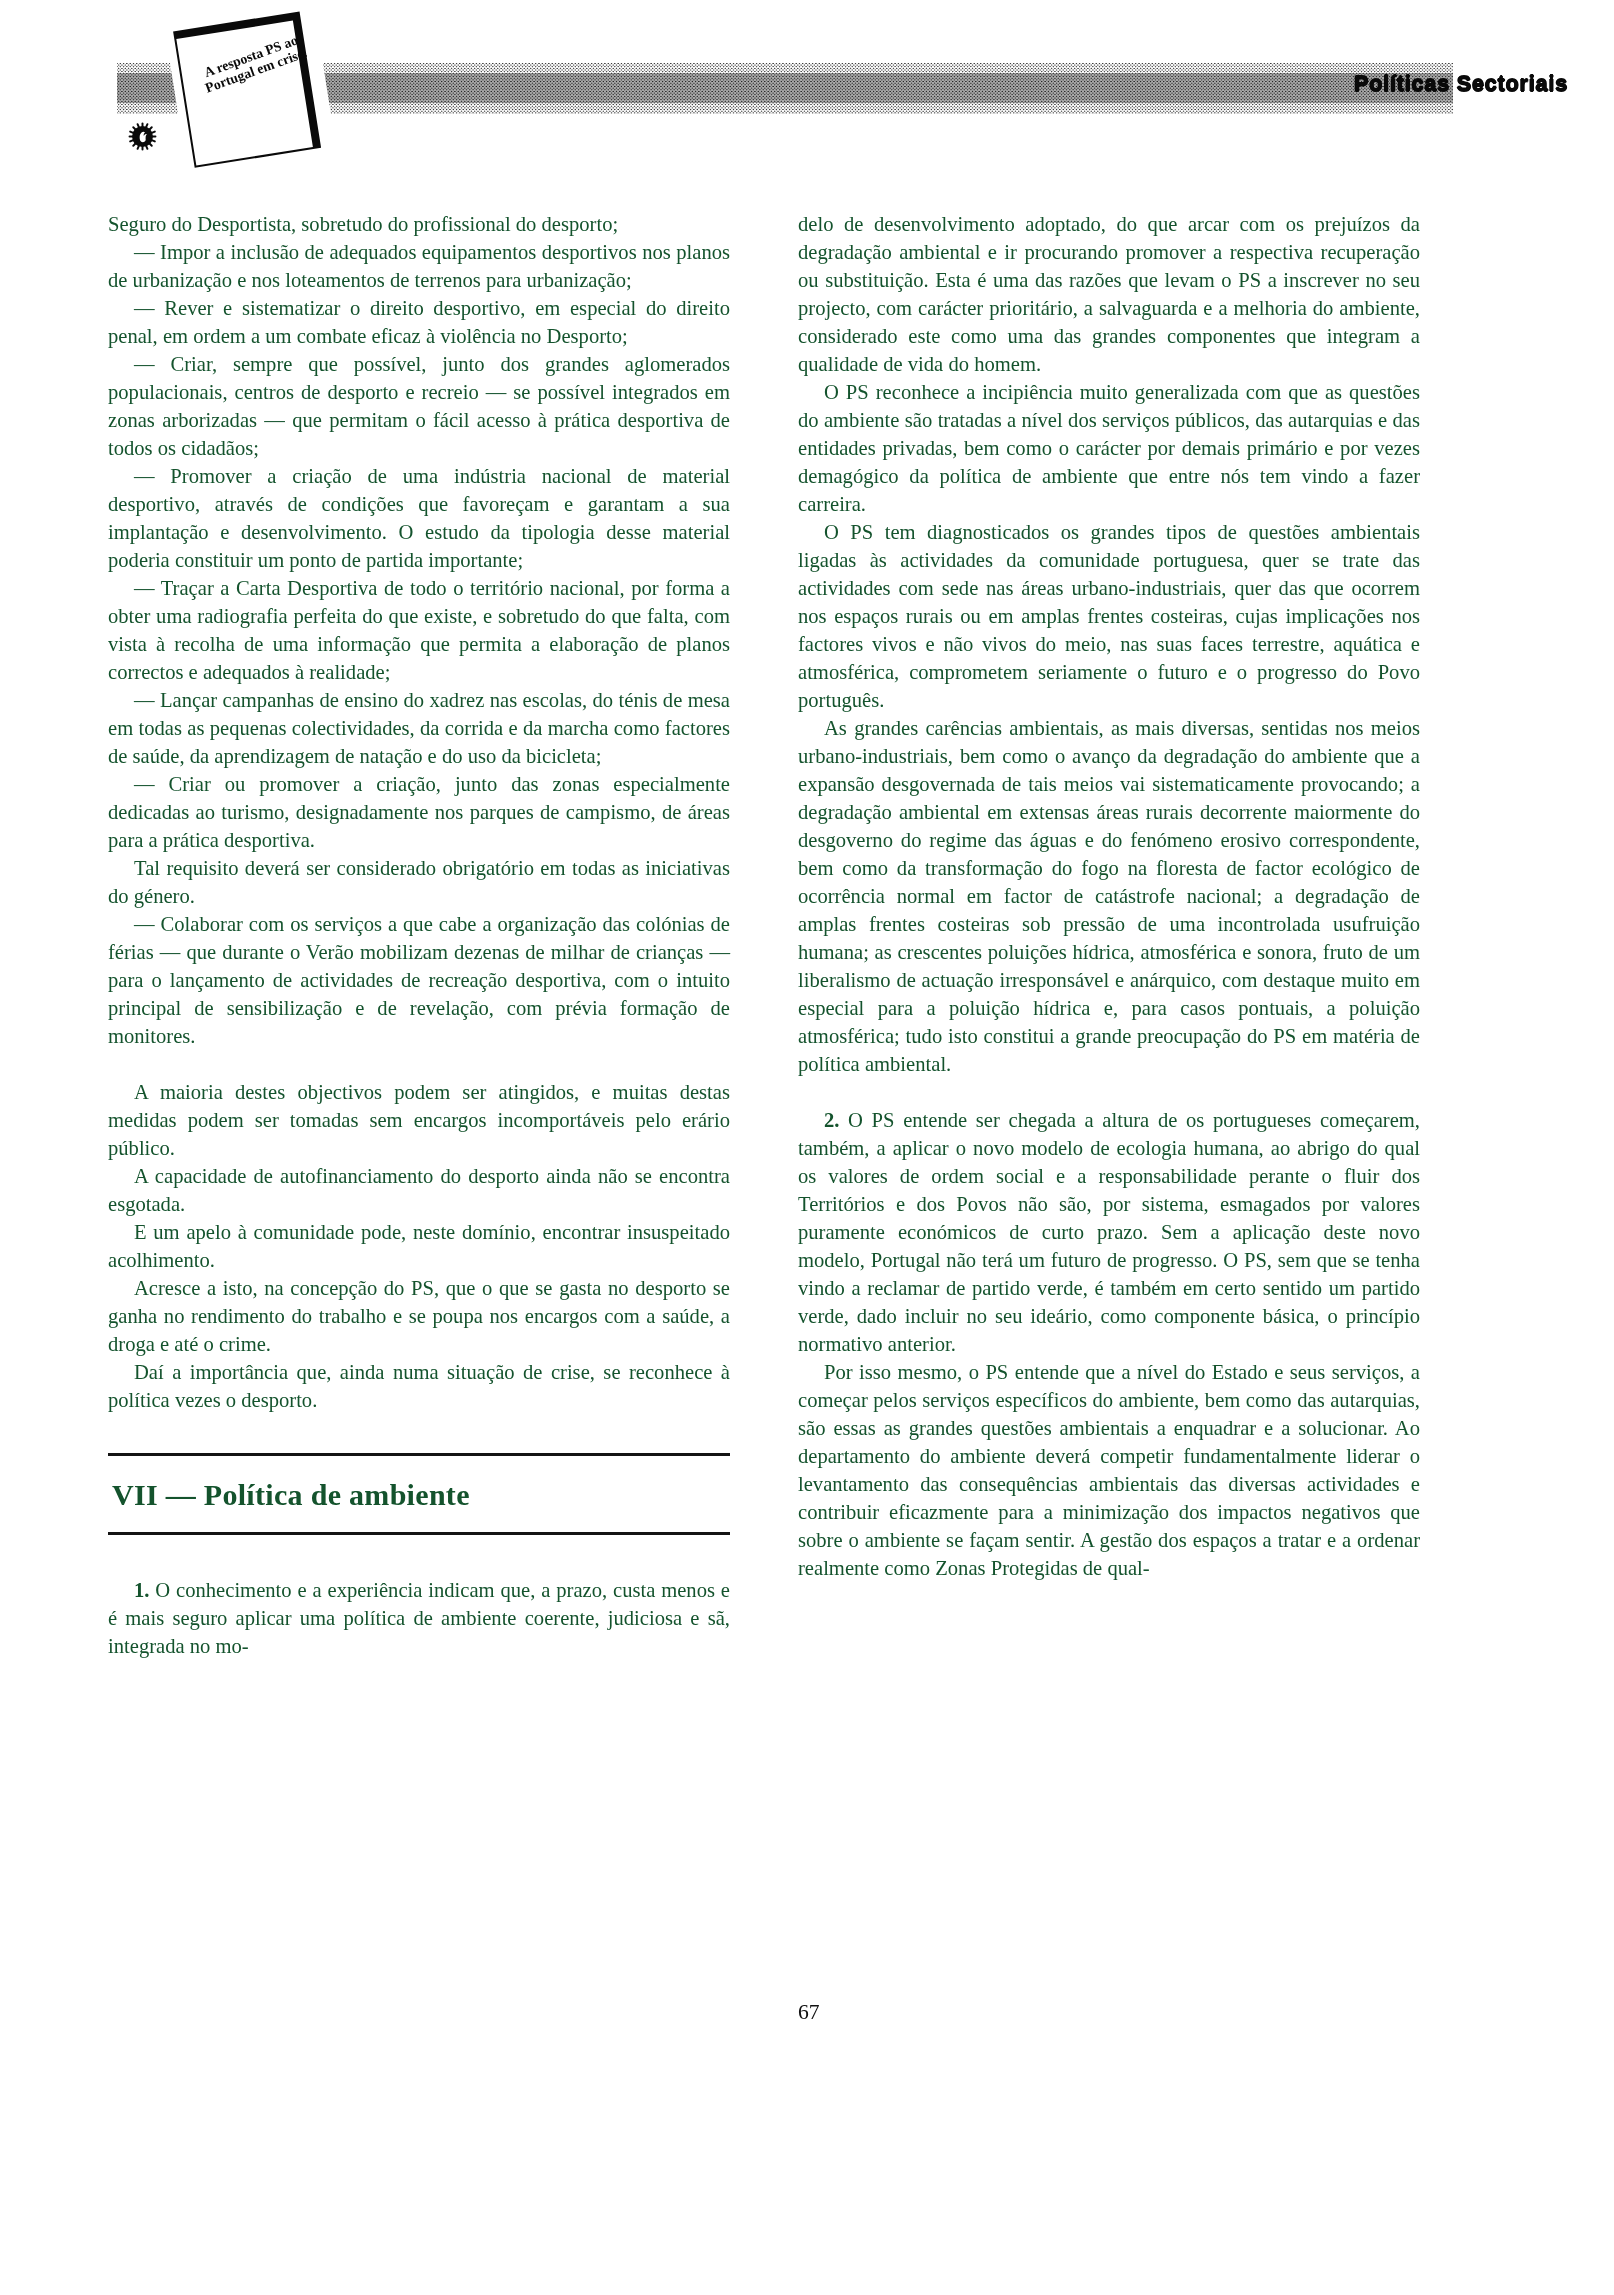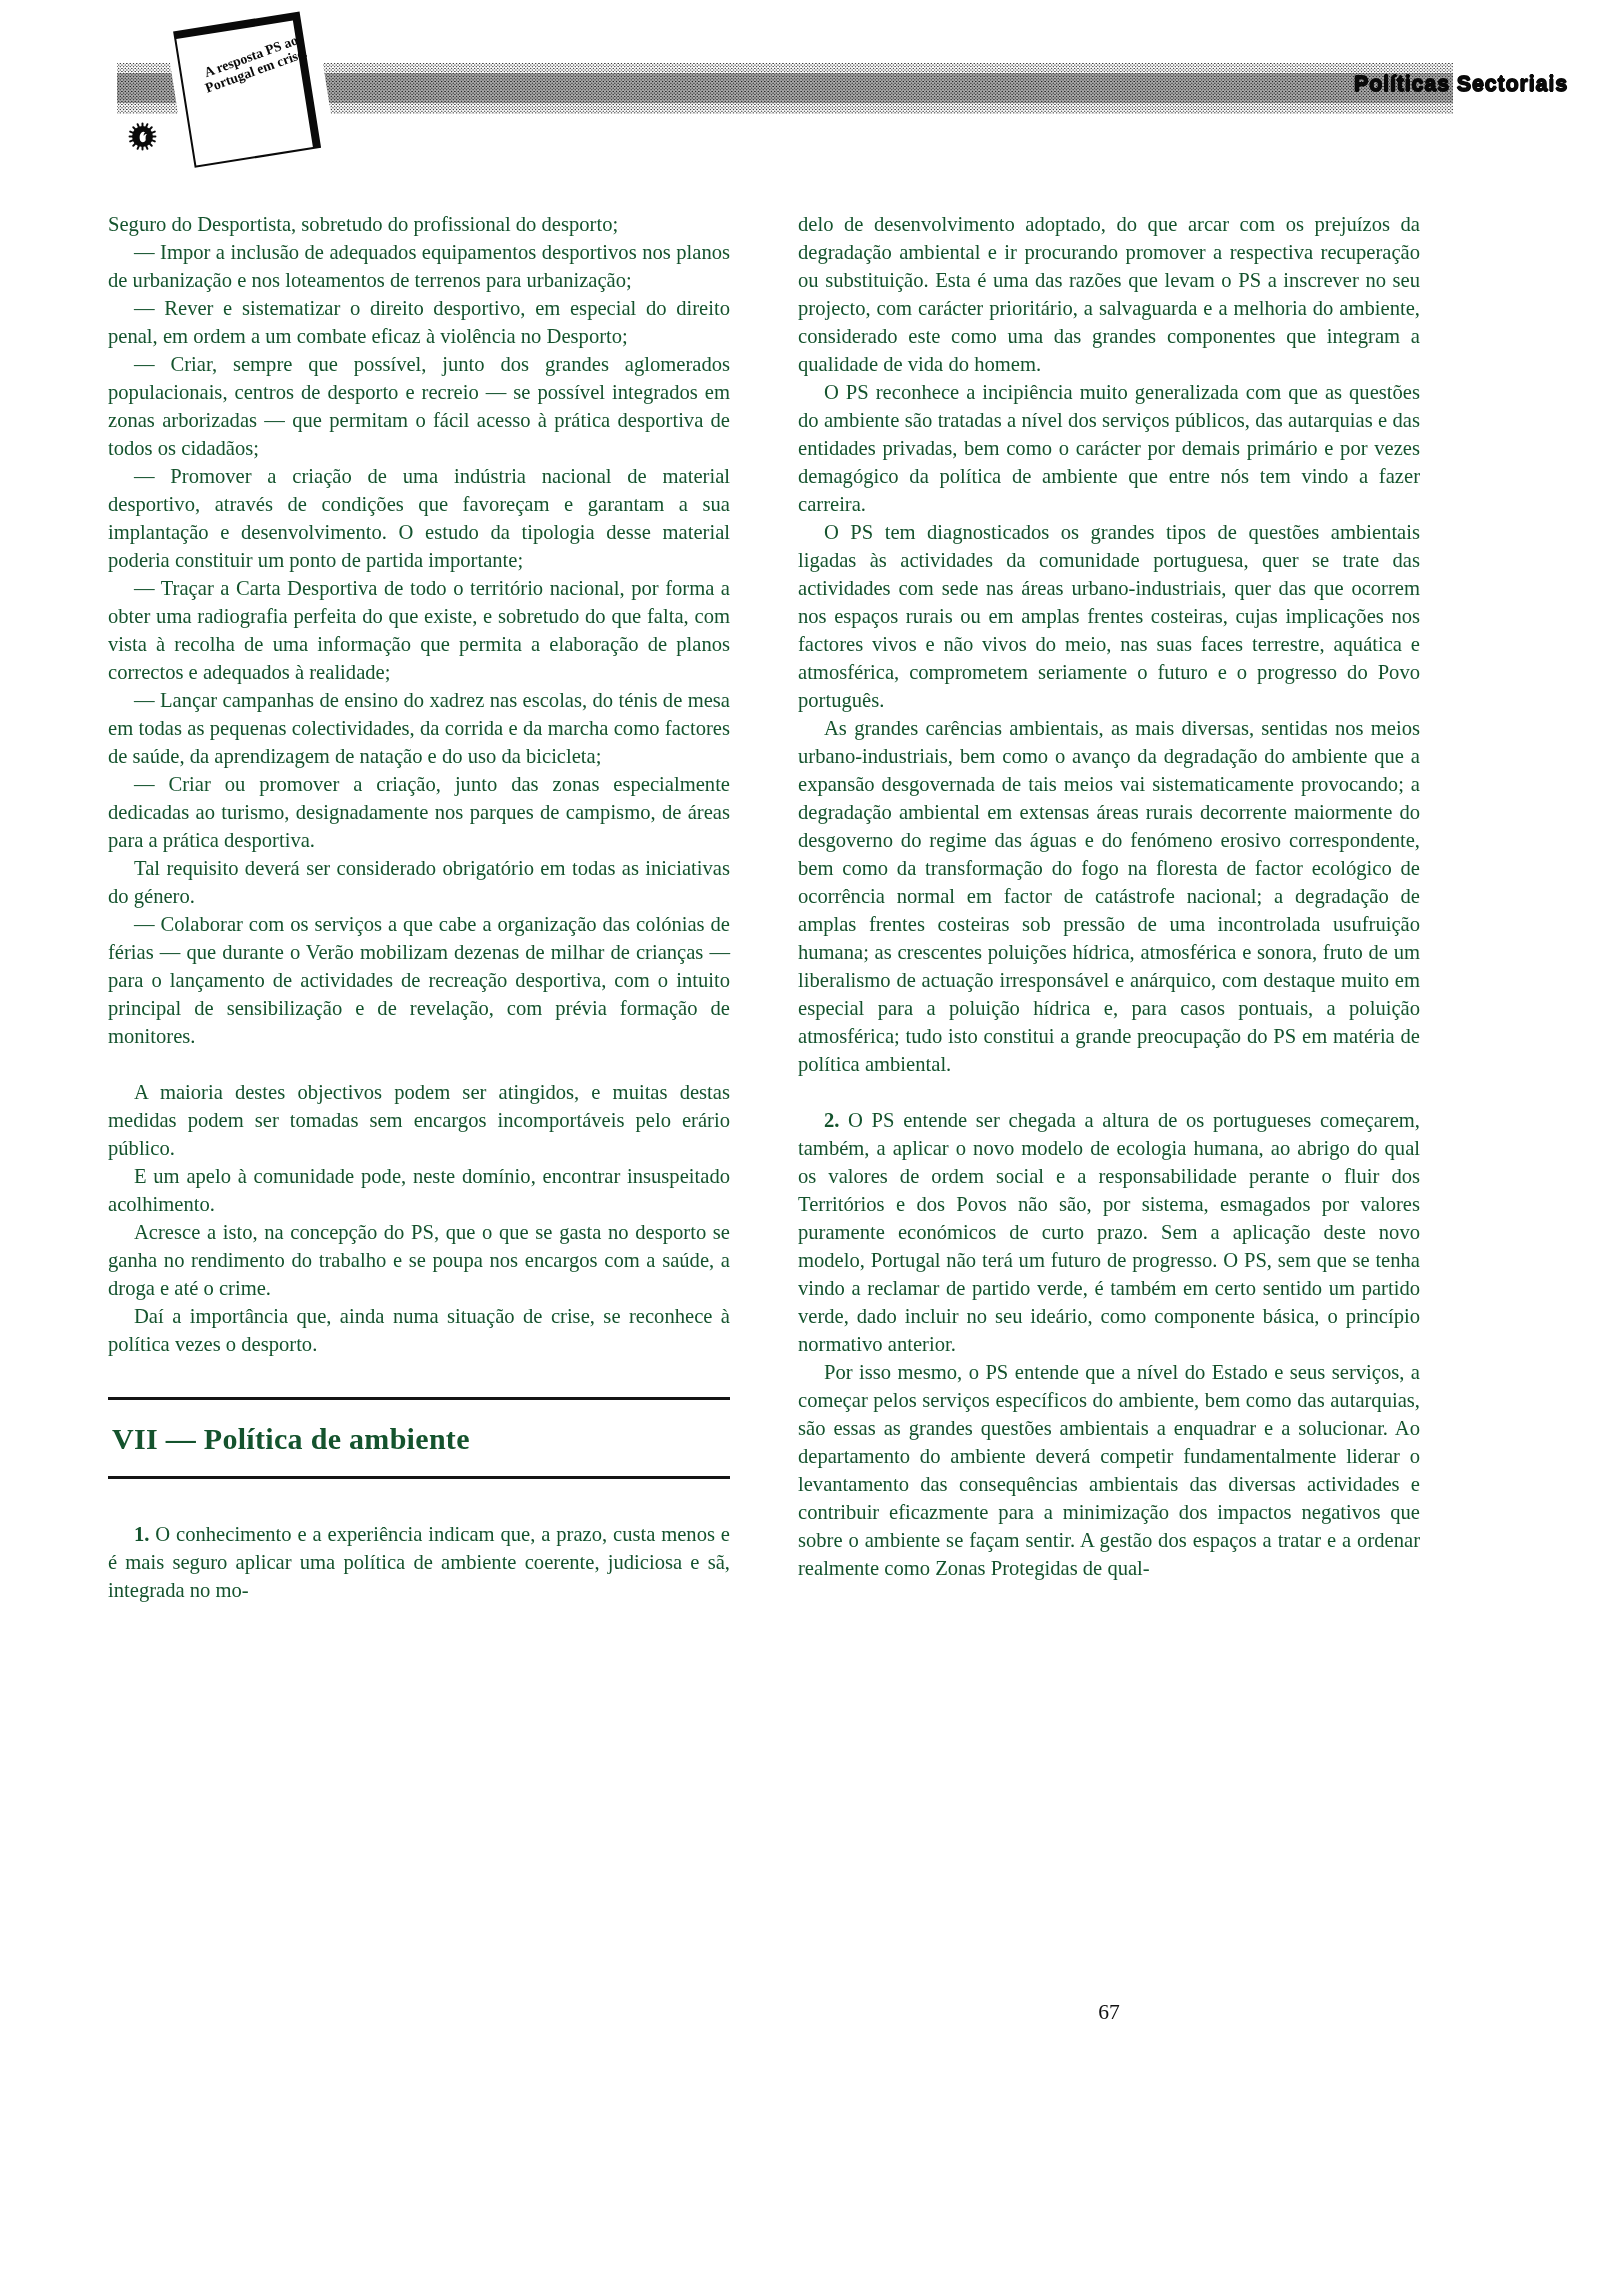--- a/index.html
+++ b/index.html
@@ -154,21 +154,21 @@
     margin: 22px 0 21px 4px;
     letter-spacing: 0.3px;
   }
   .rule-bottom { margin-bottom: 41px; }
 
   .page-number {
     position: absolute;
     left: 798px;
     top: 2000px;
     width: 622px;
-    text-align: center;
+    text-align: left;
     font-size: 21.6px;
     color: #111;
   }
 </style>
 </head>
 <body>
 
 <div class="page">
 
   <div class="header">
@@ -218,20 +218,21 @@
           <p class="para">— Impor a inclusão de adequados equipamentos desportivos nos planos de urbanização e nos loteamentos de terrenos para urbanização;</p>
           <p class="para">— Rever e sistematizar o direito desportivo, em especial do direito penal, em ordem a um combate eficaz à violência no Desporto;</p>
           <p class="para">— Criar, sempre que possível, junto dos grandes aglomerados populacionais, centros de desporto e recreio — se possível integrados em zonas arborizadas — que permitam o fácil acesso à prática desportiva de todos os cidadãos;</p>
           <p class="para">— Promover a criação de uma indústria nacional de material desportivo, através de condições que favoreçam e garantam a sua implantação e desenvolvimento. O estudo da tipologia desse material poderia constituir um ponto de partida importante;</p>
           <p class="para">— Traçar a Carta Desportiva de todo o território nacional, por forma a obter uma radiografia perfeita do que existe, e sobretudo do que falta, com vista à recolha de uma informação que permita a elaboração de planos correctos e adequados à realidade;</p>
           <p class="para">— Lançar campanhas de ensino do xadrez nas escolas, do ténis de mesa em todas as pequenas colectividades, da corrida e da marcha como factores de saúde, da aprendizagem de natação e do uso da bicicleta;</p>
           <p class="para">— Criar ou promover a criação, junto das zonas especialmente dedicadas ao turismo, designadamente nos parques de campismo, de áreas para a prática desportiva.</p>
           <p class="para">Tal requisito deverá ser considerado obrigatório em todas as iniciativas do género.</p>
           <p class="para">— Colaborar com os serviços a que cabe a organização das colónias de férias — que durante o Verão mobilizam dezenas de milhar de crianças — para o lançamento de actividades de recreação desportiva, com o intuito principal de sensibilização e de revelação, com prévia formação de monitores.</p>
           <p class="para gap-before">A maioria destes objectivos podem ser atingidos, e muitas destas medidas podem ser tomadas sem encargos incomportáveis pelo erário público.</p>
+          <p class="para">A capacidade de autofinanciamento do desporto ainda não se encontra esgotada.</p>
           <p class="para">E um apelo à comunidade pode, neste domínio, encontrar insuspeitado acolhimento.</p>
           <p class="para">Acresce a isto, na concepção do PS, que o que se gasta no desporto se ganha no rendimento do trabalho e se poupa nos encargos com a saúde, a droga e até o crime.</p>
           <p class="para">Daí a importância que, ainda numa situação de crise, se reconhece à política vezes o desporto.</p>
         </div>
 
       <hr class="rule rule-top">
       <div class="section-heading">VII — Política de ambiente</div>
       <hr class="rule rule-bottom">
 
       <div id="left-section-paras">

